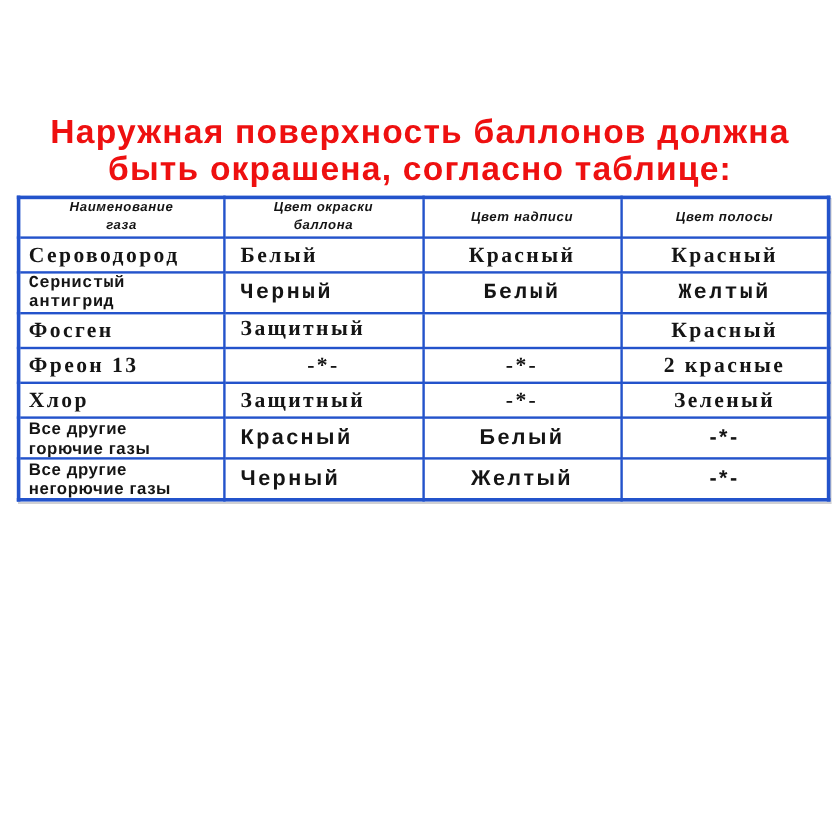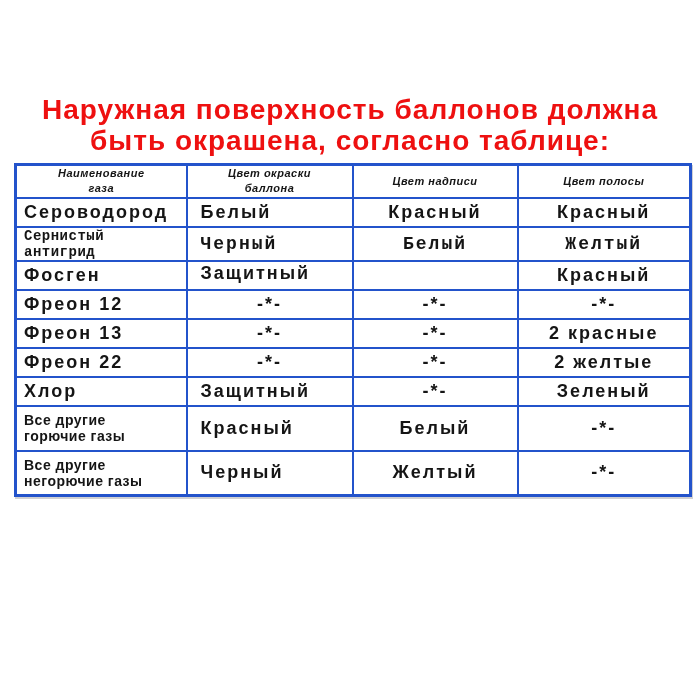--- a/index.html
+++ b/index.html
@@ -23,23 +23,23 @@
     border:2px solid #2353cb;
     font-weight:bold; vertical-align:middle;
     overflow:hidden; white-space:pre-line;
   }
 
   .gas-table th {
     height:33px; font-size:11px; font-style:italic;
     text-align:center; letter-spacing:0.5px; line-height:15px;
   }
 
-  .r  { height:29px; }
+  .r  { height:29px;font-family:Liberation Serif, serif; }
   .r2 { height:30px;font-family:Liberation Mono, monospace; }
-  .rt { height:45px; }
+  .rt { height:34px; }
 
   .c1 { text-align:left; padding-left:7px; font-size:18px; letter-spacing:2px; }
   .c1.small { font-size:14px; letter-spacing:0.5px; line-height:16px; }
   .c2 { text-align:left; padding-left:13px; font-size:18px; letter-spacing:2px; }
   .c3, .c4 { text-align:center; font-size:18px; letter-spacing:2px; }
   .ctr { text-align:center; padding-left:0; }
   .low { vertical-align:bottom; padding-bottom:3px; }
 </style>
 </head>
 <body>
@@ -79,36 +79,24 @@
       <td class="c3">Белый</td>
       <td class="c4">Желтый</td>
     </tr>
     <tr class="r">
       <td class="c1">Фосген</td>
       <td class="c2 low">Защитный</td>
       <td class="c3"></td>
       <td class="c4">Красный</td>
     </tr>
     <tr class="r">
-      <td class="c1">Фреон 12</td>
-      <td class="c2 ctr">-*-</td>
-      <td class="c3">-*-</td>
-      <td class="c4">-*-</td>
-    </tr>
-    <tr class="r">
       <td class="c1">Фреон 13</td>
       <td class="c2 ctr">-*-</td>
       <td class="c3">-*-</td>
       <td class="c4">2 красные</td>
-    </tr>
-    <tr class="r">
-      <td class="c1">Фреон 22</td>
-      <td class="c2 ctr">-*-</td>
-      <td class="c3">-*-</td>
-      <td class="c4">2 желтые</td>
     </tr>
     <tr class="r">
       <td class="c1">Хлор</td>
       <td class="c2">Защитный</td>
       <td class="c3">-*-</td>
       <td class="c4">Зеленый</td>
     </tr>
     <tr class="rt">
       <td class="c1 small">Все другие
 горючие газы</td>

